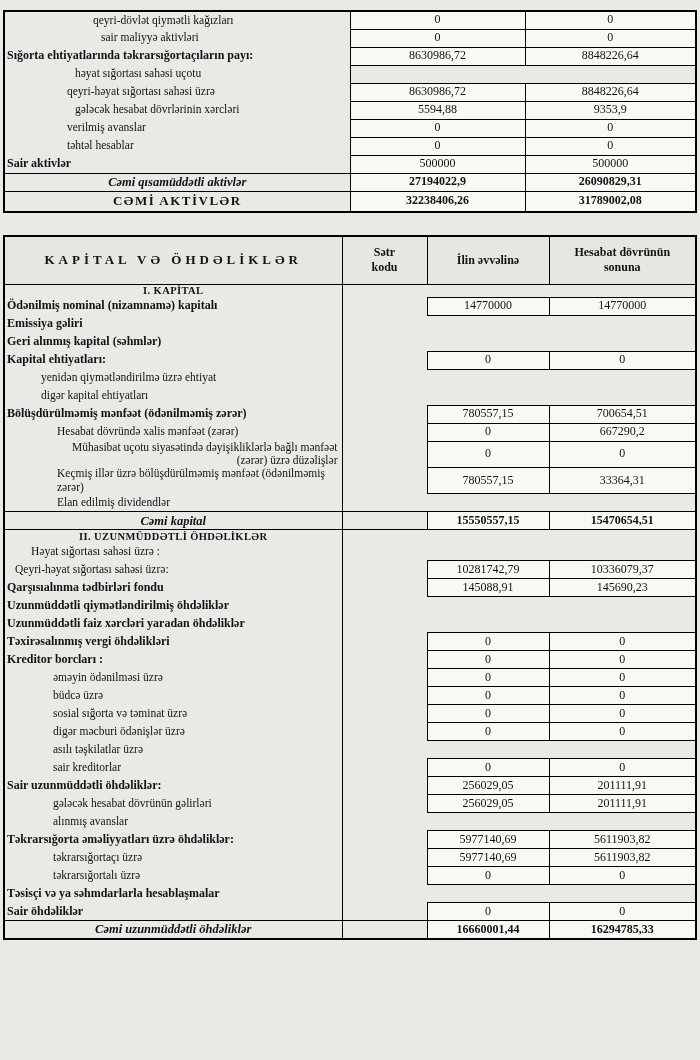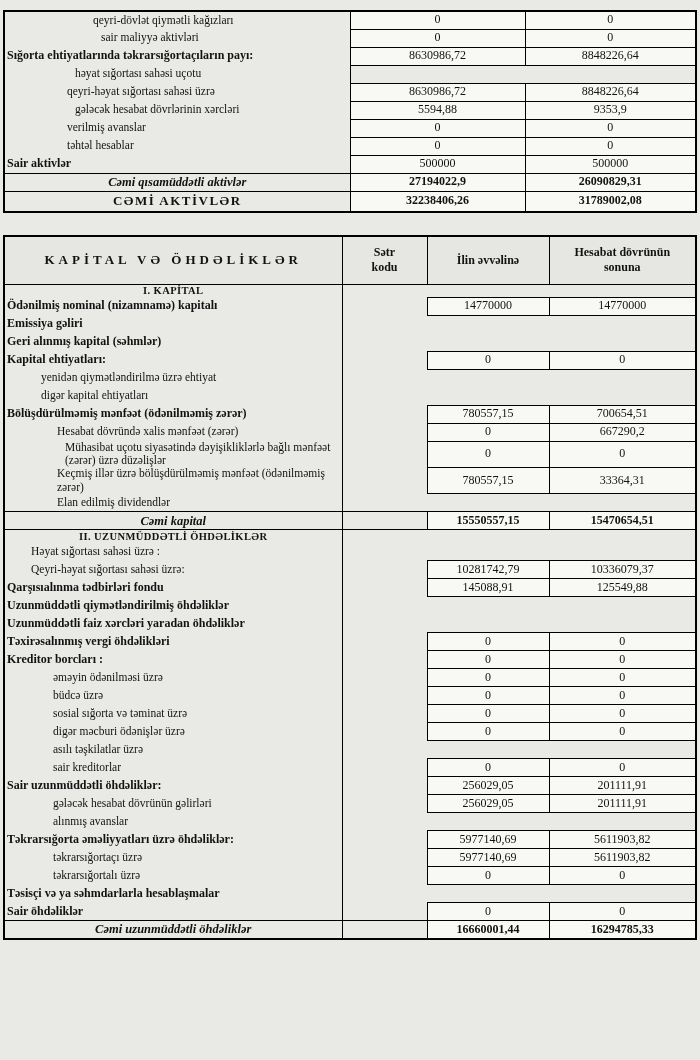--- a/index.html
+++ b/index.html
@@ -197,21 +197,21 @@
           <td class="c-val">780557,15</td>
           <td class="c-val">700654,51</td>
         </tr>
         <tr class="row-sub boxed">
           <td class="c-label" style="padding-left: 52px;">Hesabat dövründə xalis mənfəət (zərər)</td>
           <td class="c-code"></td>
           <td class="c-val">0</td>
           <td class="c-val">667290,2</td>
         </tr>
         <tr class="row-sub boxed">
-          <td class="c-label" style="padding-left: 60px;">Mühasibat uçotu siyasətində dəyişikliklərlə bağlı mənfəət (zərər) üzrə düzəlişlər</td>
+          <td class="c-label" style="padding-left: 60px; text-align: right;">Mühasibat uçotu siyasətində dəyişikliklərlə bağlı mənfəət (zərər) üzrə düzəlişlər</td>
           <td class="c-code"></td>
           <td class="c-val">0</td>
           <td class="c-val">0</td>
         </tr>
         <tr class="row-sub boxed">
           <td class="c-label" style="padding-left: 52px;">Keçmiş illər üzrə bölüşdürülməmiş mənfəət (ödənilməmiş zərər)</td>
           <td class="c-code"></td>
           <td class="c-val">780557,15</td>
           <td class="c-val">33364,31</td>
         </tr>
@@ -233,30 +233,30 @@
           <td class="c-val"></td>
           <td class="c-val"></td>
         </tr>
         <tr class="row-sub">
           <td class="c-label" style="padding-left: 26px;">Həyat sığortası sahəsi üzrə :</td>
           <td class="c-code"></td>
           <td class="c-val"></td>
           <td class="c-val"></td>
         </tr>
         <tr class="row-sub boxed">
-          <td class="c-label" style="padding-left: 26px;">Qeyri-həyat sığortası sahəsi üzrə:</td>
+          <td class="c-label" style="padding-left: 10px;">Qeyri-həyat sığortası sahəsi üzrə:</td>
           <td class="c-code"></td>
           <td class="c-val">10281742,79</td>
           <td class="c-val">10336079,37</td>
         </tr>
         <tr class="row-main boxed">
           <td class="c-label" style="padding-left: 2px;">Qarşısıalınma tədbirləri fondu</td>
           <td class="c-code"></td>
           <td class="c-val">145088,91</td>
-          <td class="c-val">125549,88</td>
+          <td class="c-val">145690,23</td>
         </tr>
         <tr class="row-main">
           <td class="c-label" style="padding-left: 2px;">Uzunmüddətli qiymətləndirilmiş öhdəliklər</td>
           <td class="c-code"></td>
           <td class="c-val"></td>
           <td class="c-val"></td>
         </tr>
         <tr class="row-main">
           <td class="c-label" style="padding-left: 2px;">Uzunmüddətli faiz xərcləri yaradan öhdəliklər</td>
           <td class="c-code"></td>

